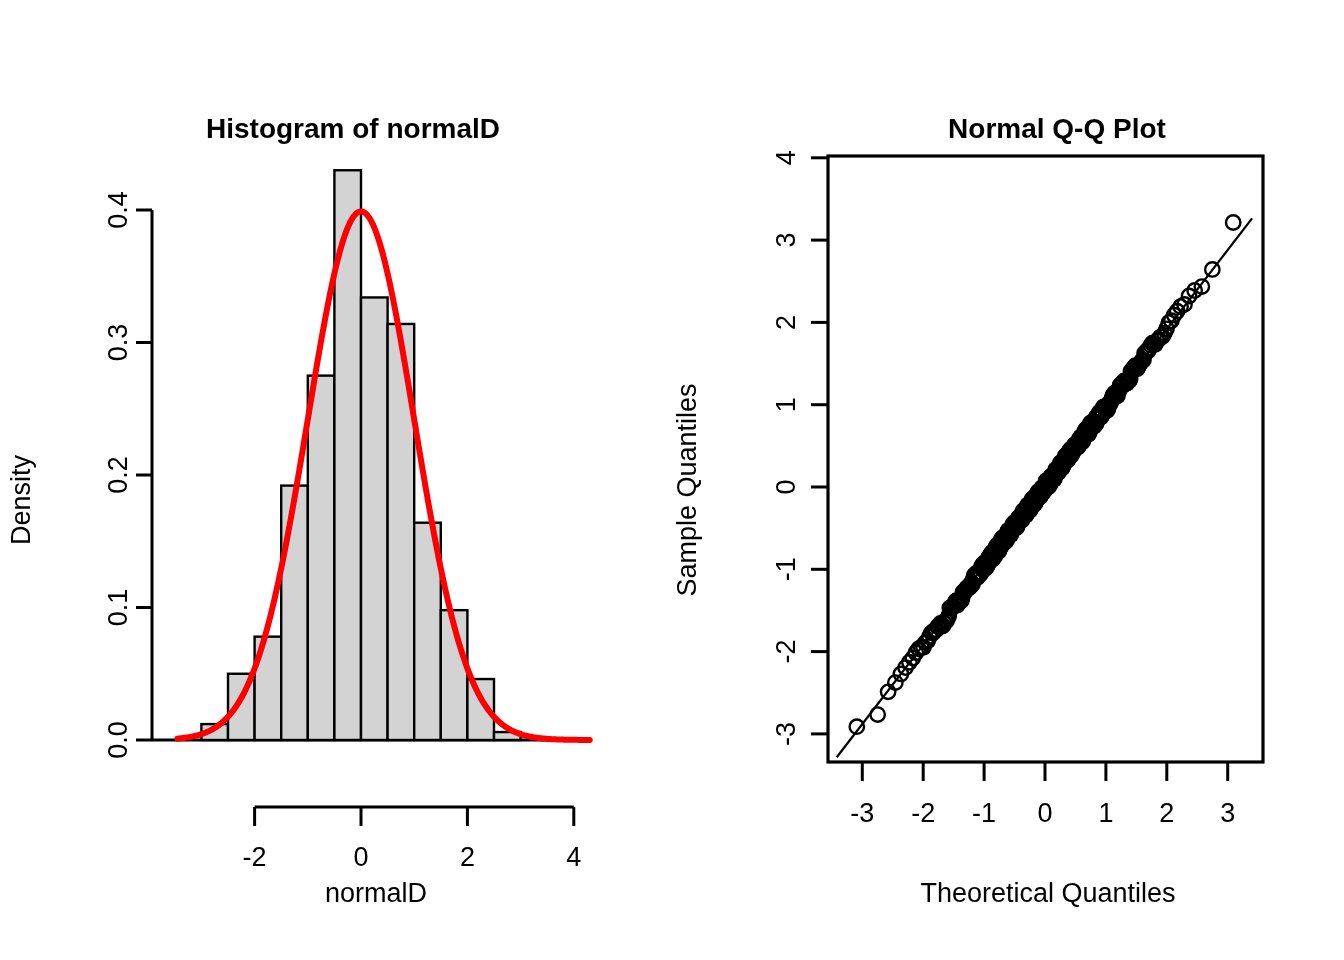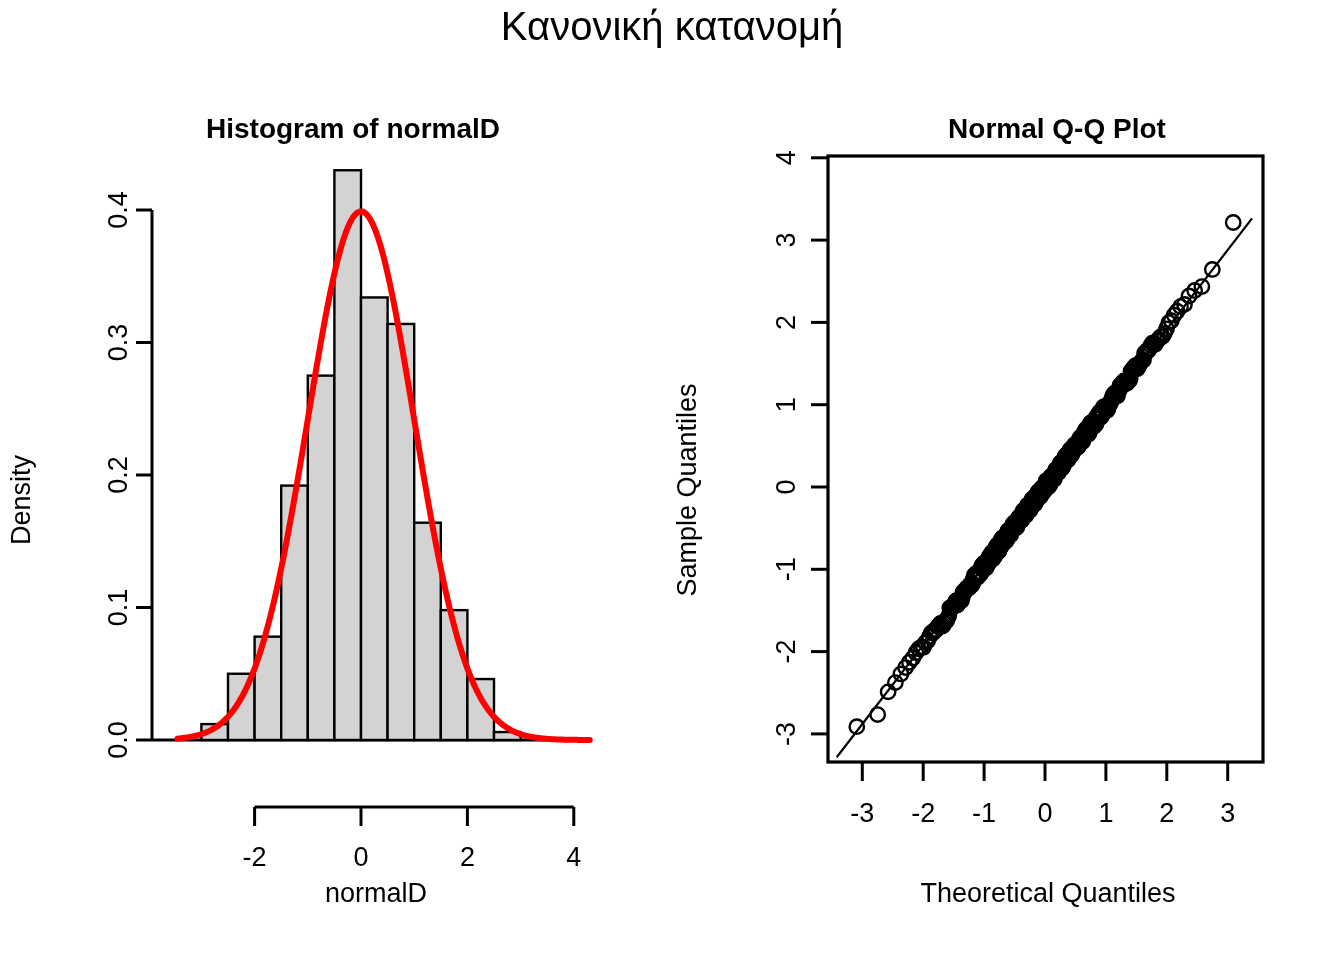--- a/index.html
+++ b/index.html
@@ -52,21 +52,20 @@
   .bar { fill: #d3d3d3; stroke: #000000; stroke-width: 2.4; }
   .dens { fill: none; stroke: #ff0000; stroke-width: 6; stroke-linejoin: round; stroke-linecap: round; }
   .qqline { stroke: #000000; stroke-width: 2.2; fill: none; }
   .qqpt { fill: none; stroke: #000000; stroke-width: 2.4; }
 </style>
 </head>
 <body>
 
 <div id="page">
 
-  <div class="main-title">Κανονική κατανομή</div>
 
   <svg id="hist-svg" width="672" height="920" viewBox="0 0 672 920" style="position:absolute;left:0px;top:40px;">
 
     <text class="panel-title" x="353" y="98">Histogram of normalD</text>
 
     <text class="axis-label" x="30" y="460" transform="rotate(-90 30 460)" text-anchor="middle">Density</text>
 
     <text class="axis-label" x="376" y="862" text-anchor="middle">normalD</text>
 
     <g id="hist-yaxis">

